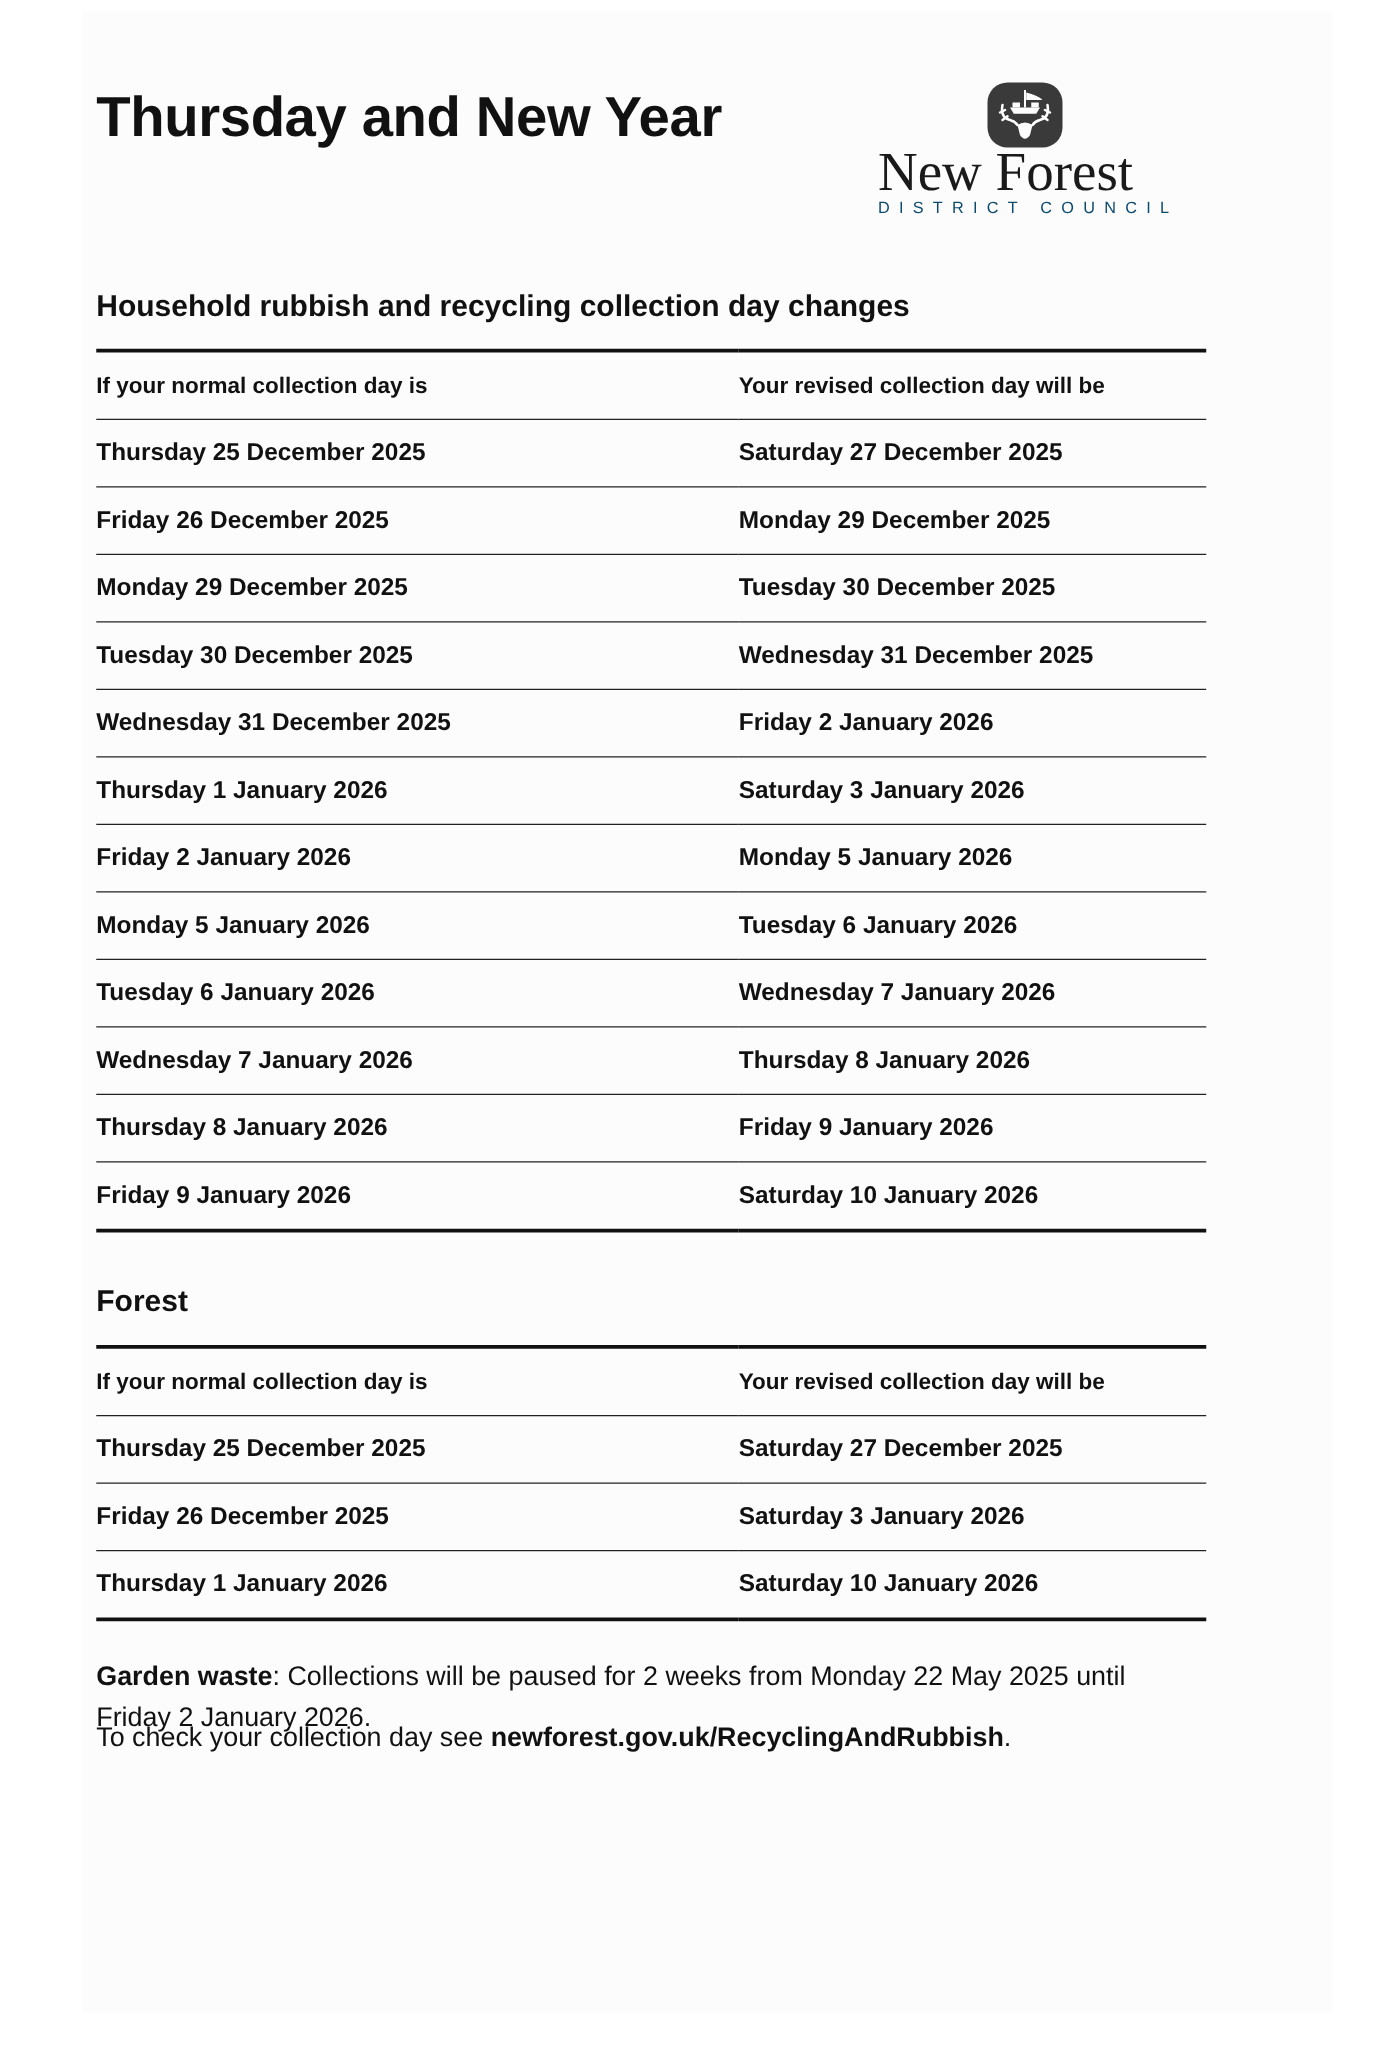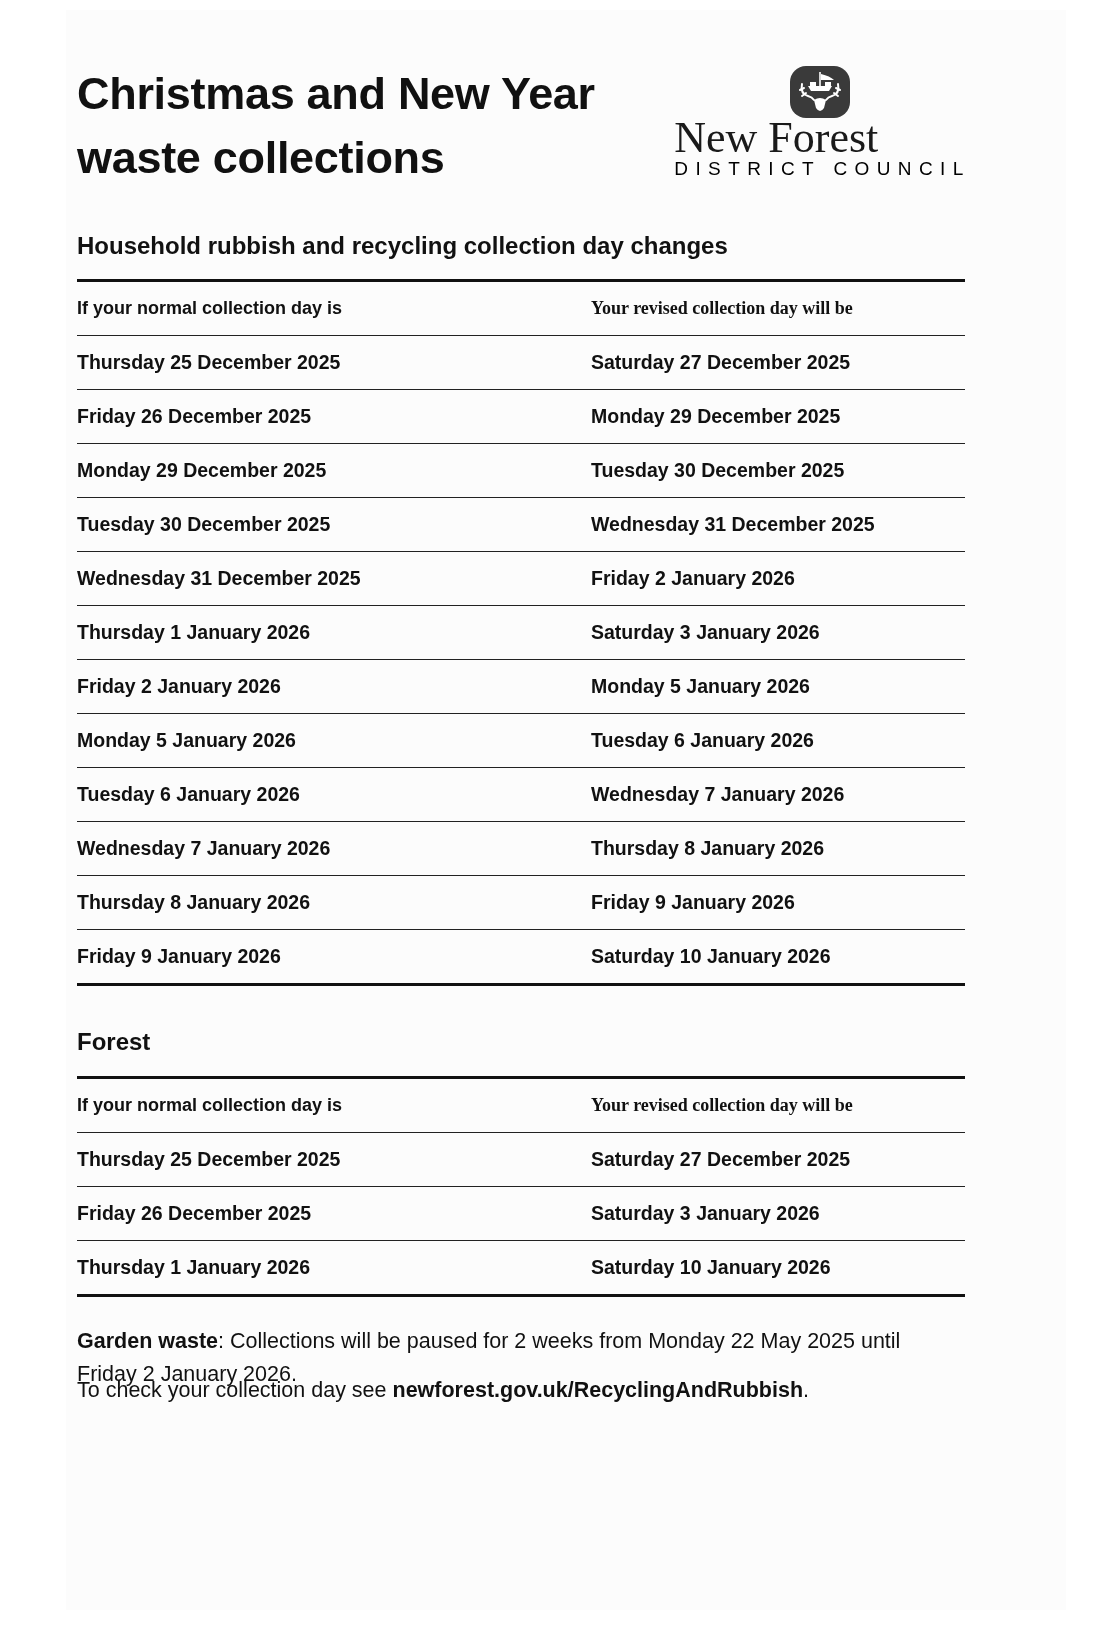--- a/index.html
+++ b/index.html
@@ -28,54 +28,53 @@
   .logo-badge {
     width: 60px; height: 60px; border-radius: 16px; background: #3a3a3a;
     display: flex; align-items: center; justify-content: center;
   }
   .logo-text { margin-left: 6px; }
   .logo-name {
     font-family: "Liberation Serif", serif; font-size: 44px; line-height: 40px; color: #1a1a1a;
     display: block;
   }
   .logo-sub {
-    font-family: "Liberation Sans", sans-serif; font-size: 19px; letter-spacing: 7.4px; color: #000000;
+    font-family: "Liberation Sans", sans-serif; font-size: 13px; letter-spacing: 7.4px; color: #0c4a6e;
     display: block; margin-top: 0px;
   }
   .section-title {
     position: absolute; left: 0; font-size: 24px; font-weight: bold; margin: 0;
   }
   table.coll {
     position: absolute; left: 0; width: 888px; border-collapse: collapse;
     border-top: 3px solid #111; border-bottom: 3px solid #111;
   }
   table.coll th, table.coll td {
     text-align: left; padding: 0; height: 53px; vertical-align: middle;
     border-bottom: 1.5px solid #222;
   }
   table.coll tr:last-child td { border-bottom: none; }
   table.coll th { font-size: 18px; font-weight: bold; height: 53px; }
   table.coll td { font-size: 19.5px; font-weight: bold; }
   table.coll th.c1, table.coll td.c1 { width: 514px; }
-  table.coll th.c2 { padding-left: 0; font-family: Liberation Serif, serif; }
+  table.coll th.c2 { padding-left: 0; }
   .note {
     position: absolute; left: 0; width: 888px; font-size: 21.5px; line-height: 33px; margin: 0;
   }
   .note b { font-weight: bold; text-align: center; }
 </style>
 </head>
 <body>
 
 <div class="panel"></div>
 
 <div class="page">
 
   <h1 class="title">
-    <span>Christmas and New Year</span><br>
-    <span>waste collections</span>
+    <span>Thursday and New Year</span><br>
   </h1>
 
   <div class="logo">
     <div class="logo-badge">
       <svg width="52" height="52" viewBox="0 0 52 52">
         <g fill="none" stroke="#fff" stroke-width="2" stroke-linecap="round">
           <path d="M8 18 Q6 28 14 30 Q18 31 20 34"></path>
           <path d="M44 18 Q46 28 38 30 Q34 31 32 34"></path>
           <path d="M6 24 L10 22"></path>
             <path d="M46 24 L42 22"></path>

